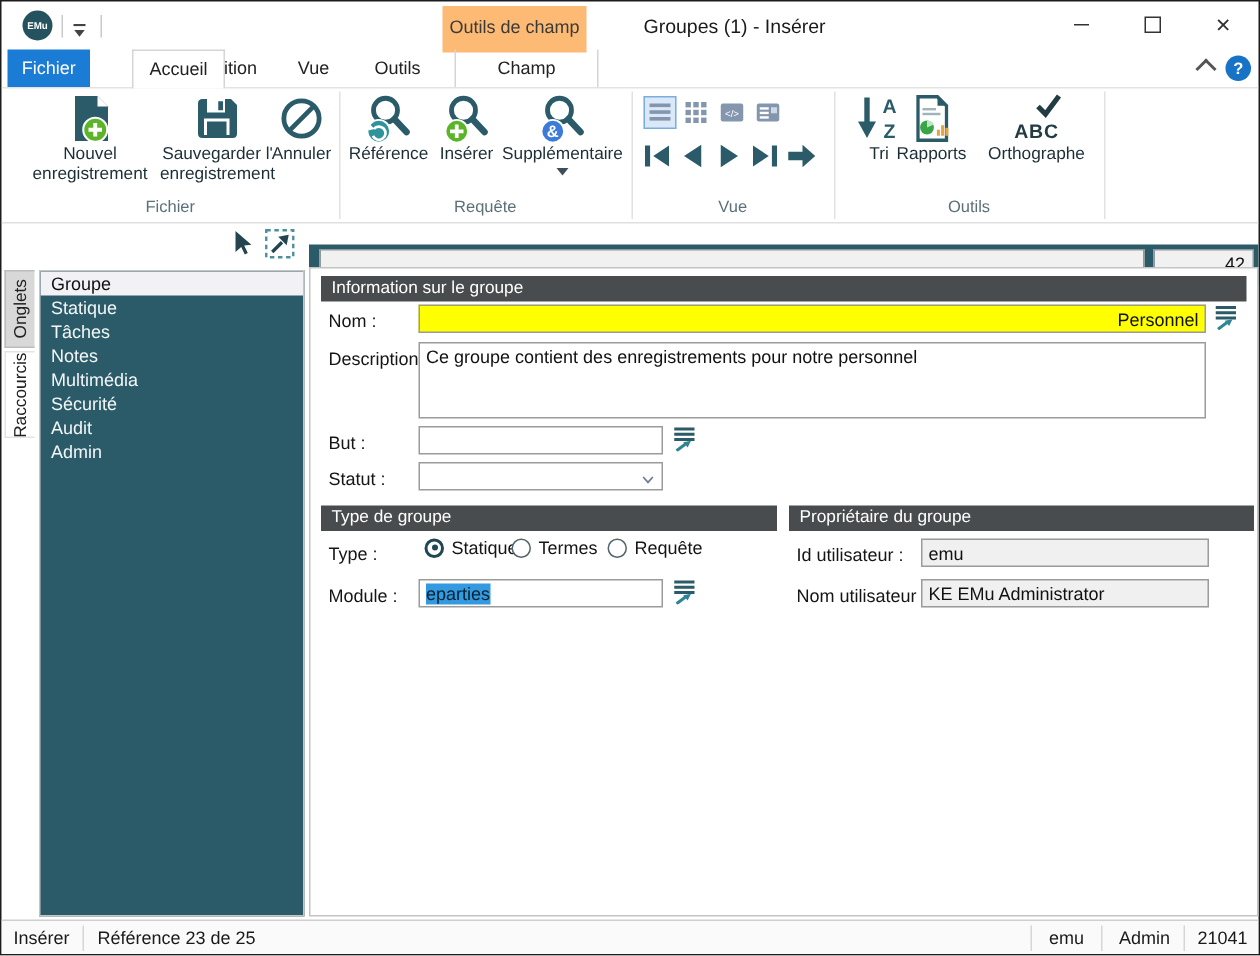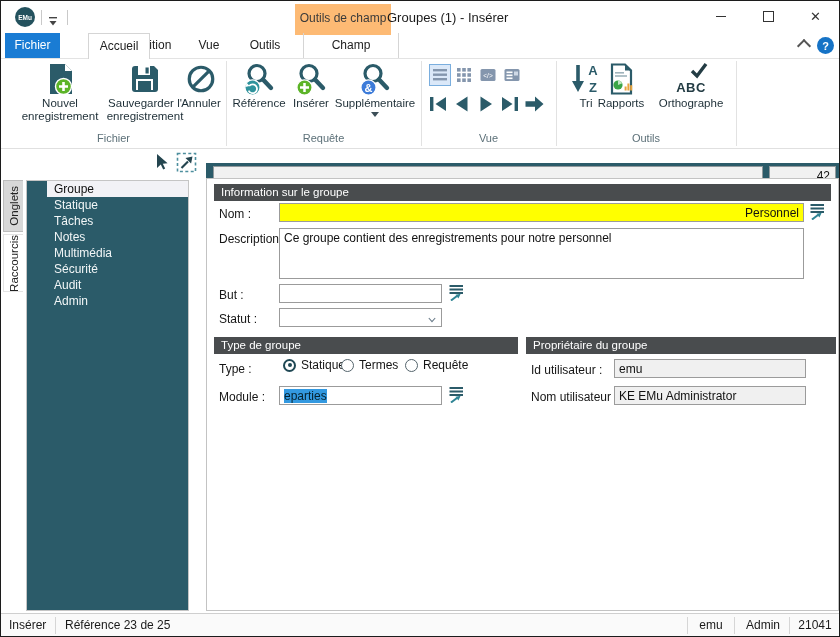--- a/index.html
+++ b/index.html
@@ -9,21 +9,21 @@
     font-family:"Liberation Sans",sans-serif;-webkit-font-smoothing:antialiased;
   }
   .abs{position:absolute;}
   .nowrap{white-space:nowrap;}
   
   .logo{left:14px;top:6px;width:20px;height:20px;border-radius:50%;background:#24525e;
         color:#fff;font-size:6.5px;font-weight:bold;display:flex;align-items:center;justify-content:center;}
   .tsep{top:9px;width:1px;height:15px;background:#c9c9c9;}
   .ctxgroup{left:294px;top:3px;width:96px;height:31px;background:#fdba74;color:#3a3a3a;
             font-size:12px;line-height:29px;text-align:center;}
-  .wtitle{left:386px;top:9px;font-size:13px;color:#1a1a1a;}
+  .wtitle{left:428px;top:9px;font-size:13px;color:#1a1a1a;}
   .winbtn{top:0;width:46px;height:30px;display:flex;align-items:center;justify-content:center;color:#333;}
   
   .tabrow{left:0;top:32px;width:838px;height:25px;border-bottom:1px solid #e3e3e3;box-sizing:content-box;}
   .tab{position:absolute;top:0;height:25px;line-height:25px;text-align:center;font-size:12px;color:#222;}
   .tab.blue{background:#1a7cd4;color:#fff;}
   .tab.active{background:#fff;border:1px solid #d5d5d5;border-bottom:none;top:0px;height:26px;z-index:2;box-sizing:border-box;margin-left:28px;}
   .tab.ctx{border-left:1px solid #d5d5d5;border-right:1px solid #d5d5d5;box-sizing:border-box;}
   
   .rbtn{position:absolute;top:59px;display:flex;flex-direction:column;align-items:center;}
   .rbtn .ic{height:37px;display:flex;align-items:center;justify-content:center;}
@@ -32,21 +32,21 @@
   .glabel{position:absolute;top:131px;text-align:center;font-size:11px;color:#5c7078;}
   .viewic{position:absolute;width:22px;height:22px;display:flex;align-items:center;justify-content:center;
           border:1px solid transparent;box-sizing:border-box;}
   .viewic.sel{background:#dbe8f8;border-color:#7aaede;}
   .navic{position:absolute;width:22px;height:22px;}
   .ribbonline{left:0;top:147px;width:838px;height:1px;background:#e0e0e0;}
   .dropcaret{width:0;height:0;border-left:4px solid transparent;border-right:4px solid transparent;border-top:5px solid #3c4f58;margin-top:2px;}
   
   .vtab{width:20px;display:flex;align-items:center;justify-content:center;font-size:11.5px;color:#222;box-sizing:border-box;}
   .vtab span{writing-mode:vertical-rl;transform:rotate(180deg);}
-  .sidelist{left:25px;top:179px;width:163px;height:431px;background:#2b5b69;border:1px solid #c5c5c5;box-sizing:border-box;overflow:hidden;padding-left:20px;}
+  .sidelist{left:25px;top:179px;width:177px;height:431px;background:#2b5b69;border:1px solid #c5c5c5;box-sizing:border-box;overflow:hidden;}
   .srow{height:16px;line-height:16px;padding-left:7px;font-size:12px;color:#f2f6f7;white-space:nowrap;}
   .srow.sel{background:#f2f2f6;color:#101010;}
   
   .tealbar{left:205px;top:162px;width:633px;height:27px;background:#2b5b69;}
   .formarea{left:205px;top:177px;width:633px;height:433px;background:#fff;border:1px solid #c3c3c3;box-sizing:border-box;}
   .insetbar{position:absolute;background:#f1f1f1;border:1px solid #90999c;box-sizing:border-box;font-size:12px;color:#111;}
   .hdr{position:absolute;height:17px;background:#494c4e;color:#fff;font-size:11.5px;line-height:17px;padding-left:7px;box-sizing:border-box;}
   .lbl{position:absolute;font-size:12px;color:#151515;white-space:nowrap;}
   .inp{position:absolute;background:#fff;border:1px solid #9b9b9b;font-size:12px;color:#111;
        padding:2px 4px;box-sizing:border-box;overflow:hidden;white-space:nowrap;height:19px;}

